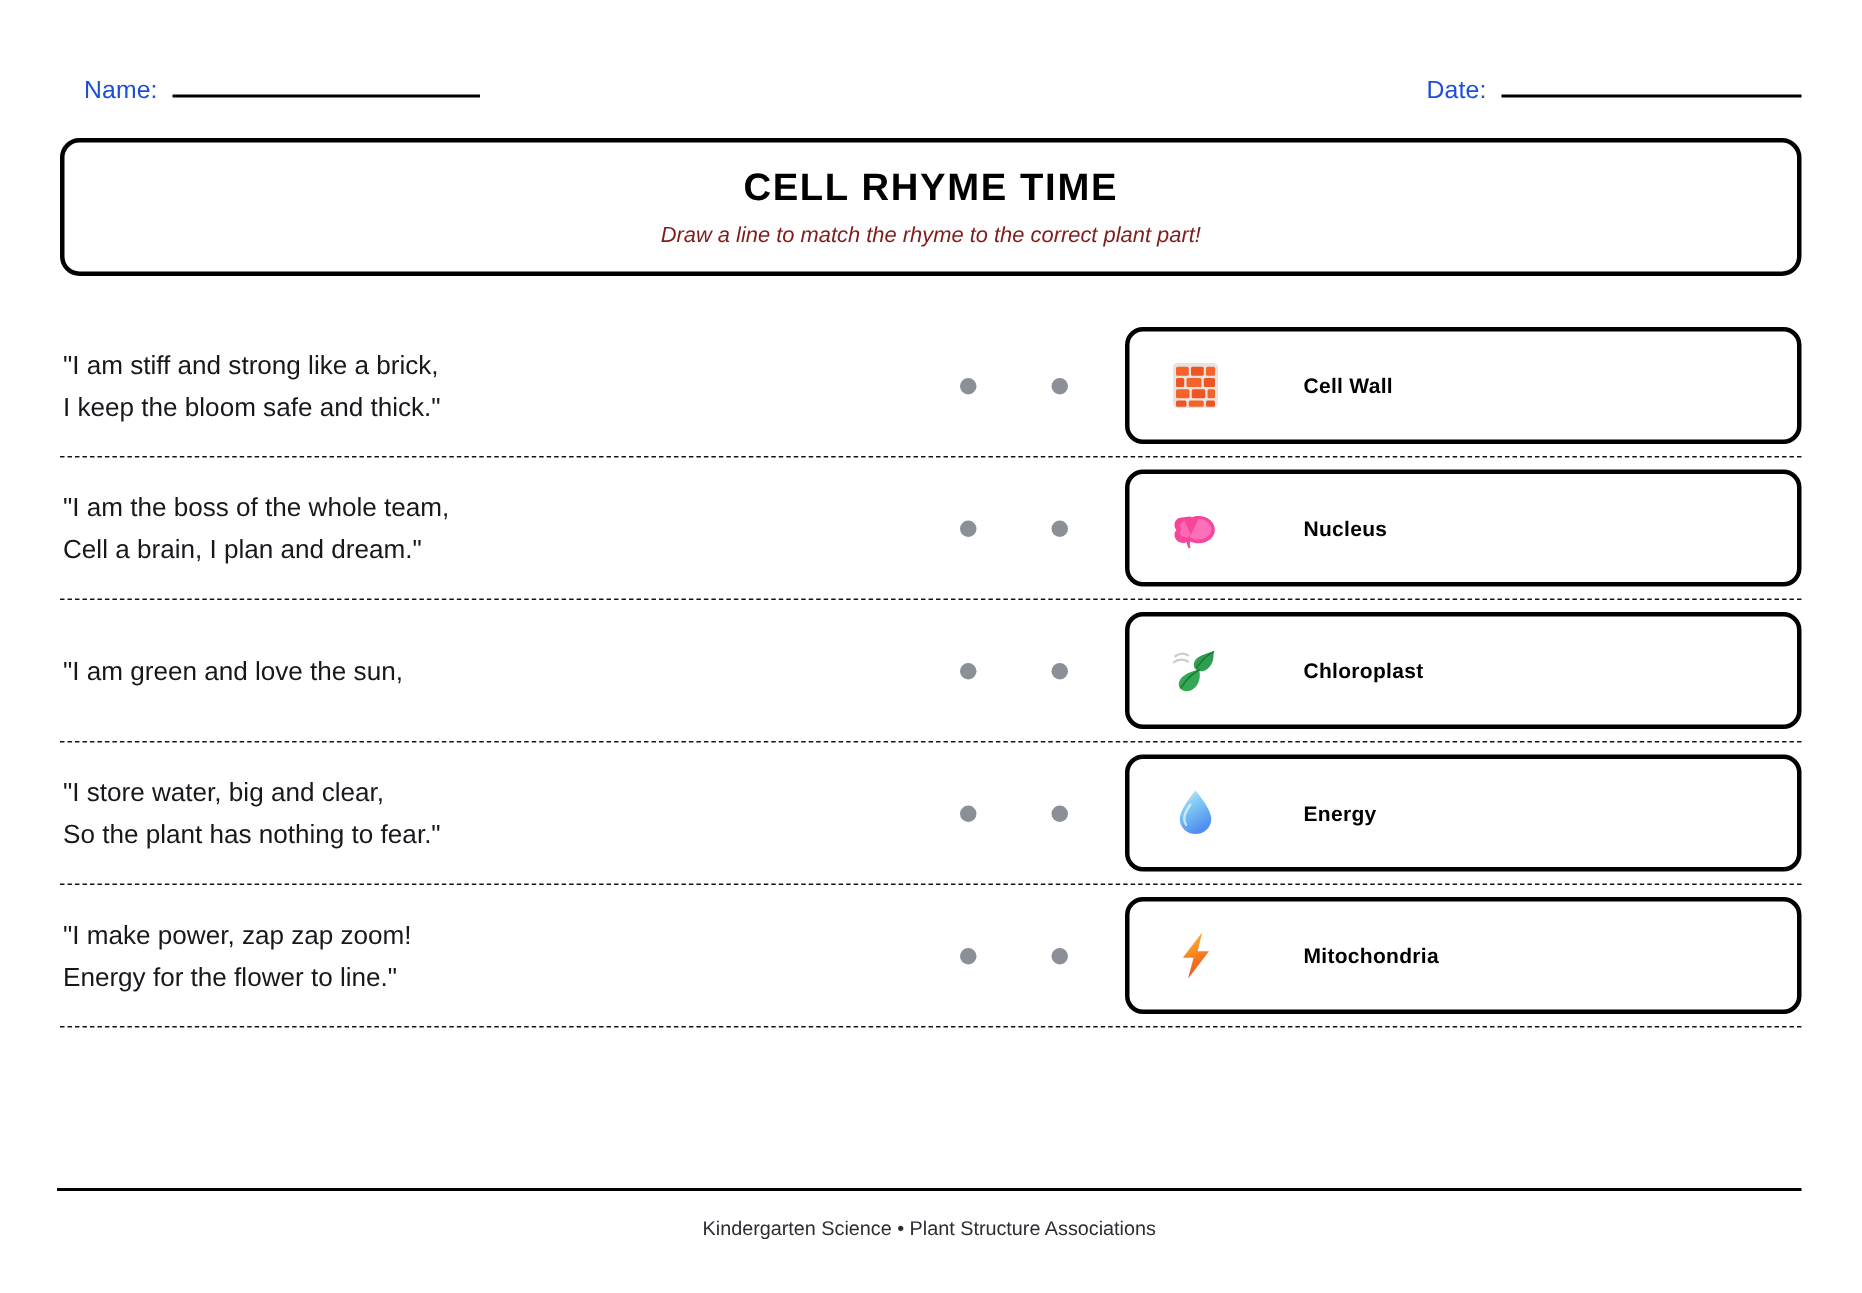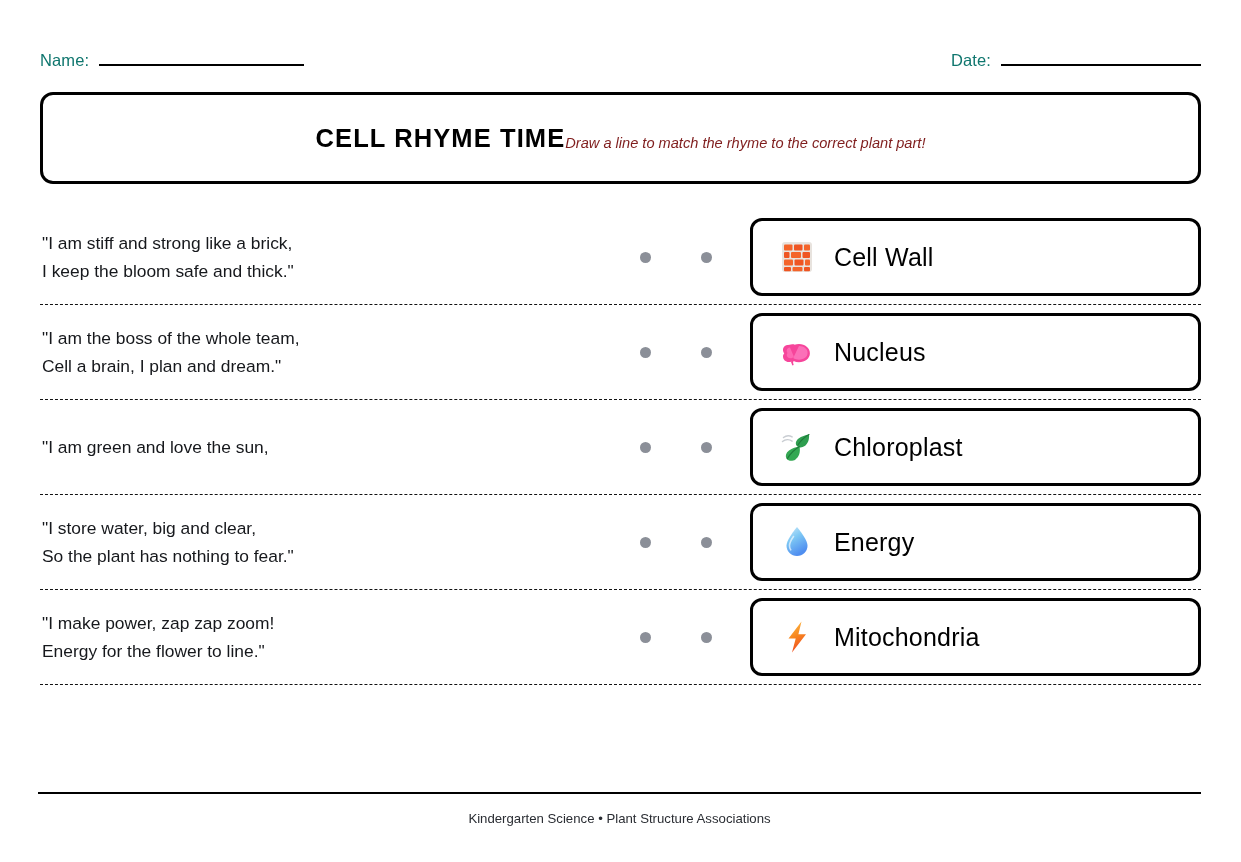--- a/index.html
+++ b/index.html
@@ -30,40 +30,42 @@
     padding-top: 40px;
     height: 30px;
   }
   .meta-field {
     display: flex;
     align-items: baseline;
     gap: 10px;
   }
   .meta-label {
     font-size: 16.5px;
-    color: #0f766e;
+    color: #1d4ed8;
     letter-spacing: .1px;
+    margin-left: 16px;
   }
   .meta-line {
     display: block;
     width: 205px;
     border-bottom: 2.6px solid #000;
     height: 1px;
     margin-bottom: 3px;
   }
   .meta-line.date-line { width: 200px; }
 
   
   .title-box {
     margin-top: 22px;
     border: 3px solid #000;
     border-radius: 13px;
     height: 92px;
     box-sizing: border-box;
     display: flex;
+    flex-direction: column;
     align-items: center;
     justify-content: center;
     background: #fff;
   }
   .title-main {
     font-size: 25.5px;
     font-weight: bold;
     letter-spacing: 1.1px;
     color: #000;
     text-align: center;
@@ -134,24 +136,25 @@
   .card-icon {
     width: 38px;
     height: 38px;
     flex: none;
     display: flex;
     align-items: center;
     justify-content: center;
   }
   .card-icon svg { display: block; }
   .card-label {
-    font-size: 25px;
-    font-weight: normal;
+    font-size: 14px;
+    font-weight: bold;
     color: #000;
     letter-spacing: .2px;
+    margin-left: 35px;
   }
 
   
   .footer {
     position: absolute;
     left: 38px;
     right: 40px;
     bottom: 36px;
   }
   .footer-rule {

